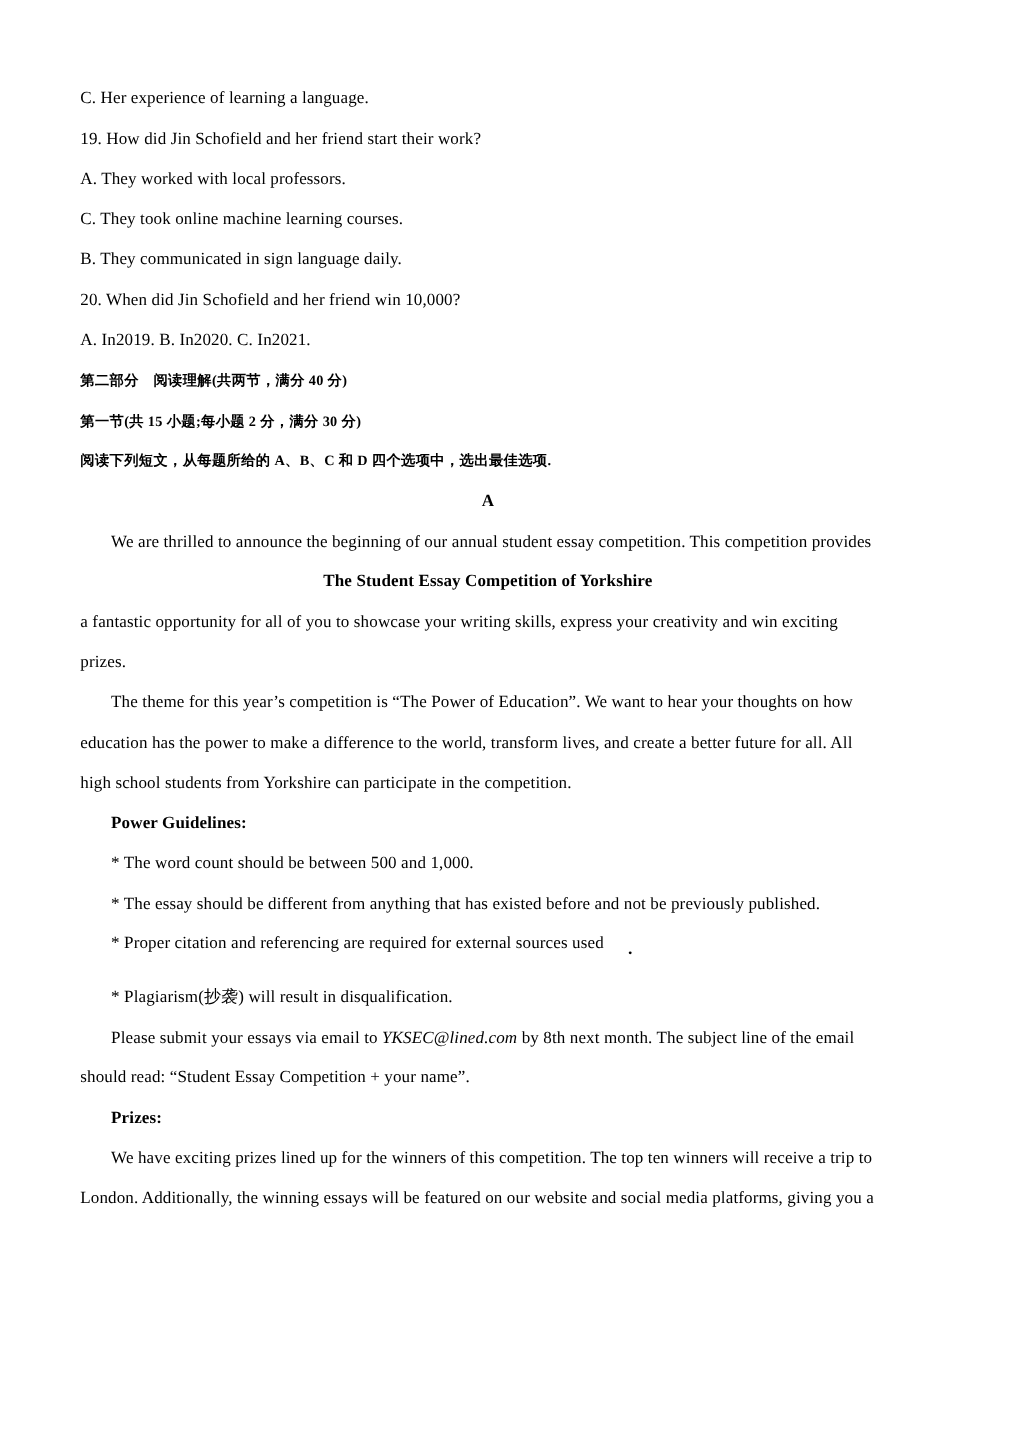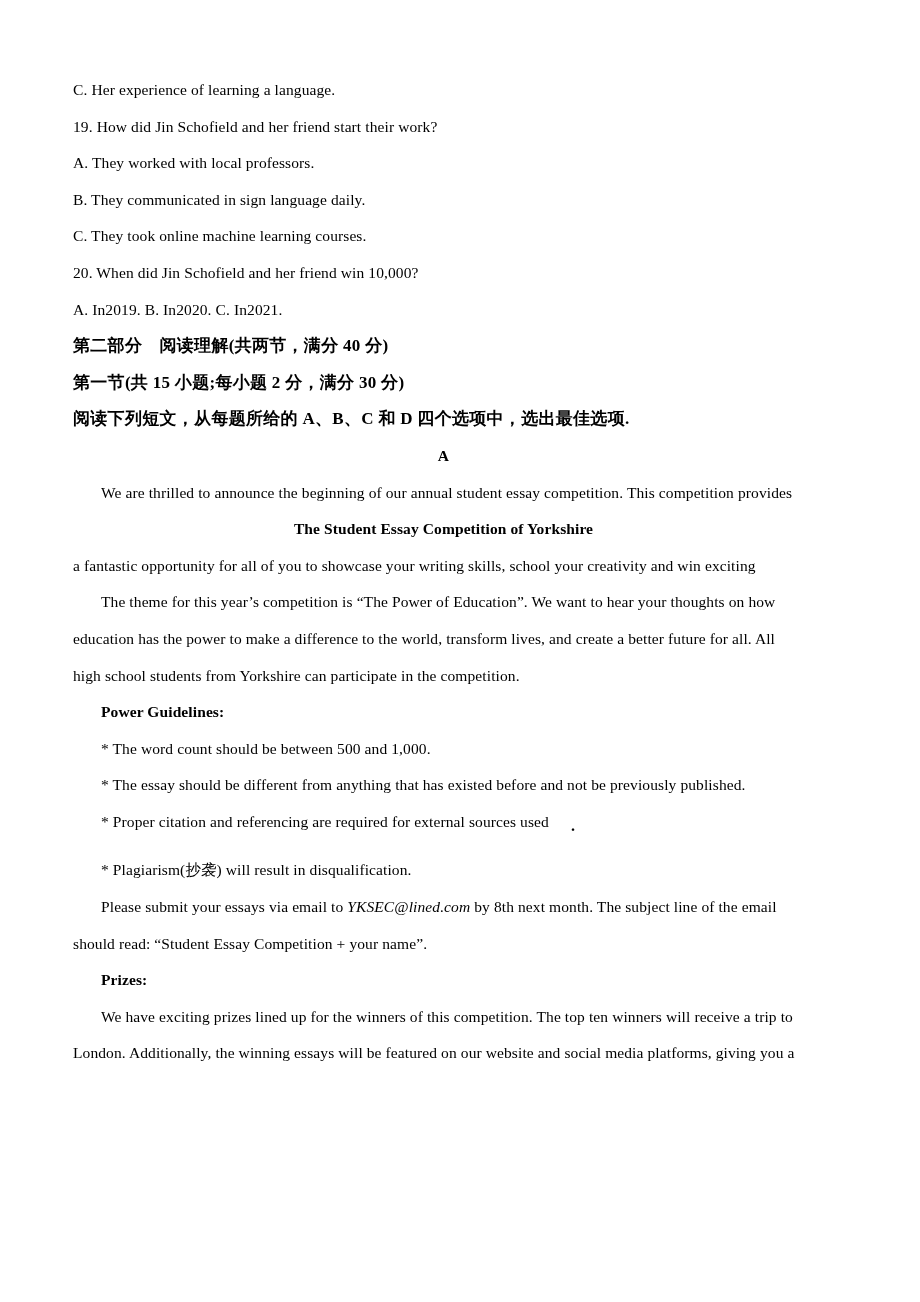--- a/index.html
+++ b/index.html
@@ -20,21 +20,21 @@
     line-height: 36.6px;
     font-size: 15.5px;
     white-space: nowrap;
     letter-spacing: 0.1px;
   }
   .ln.ind { padding-left: 28px; }
   .ln.bold { font-weight: bold; }
   .ln.center { text-align: center; }
   .ln.cn {
     font-weight: bold;
-    font-size: 17px;
+    font-size: 13px;
     letter-spacing: 0.3px;
   }
   .italic { font-style: italic; }
   .stray-gap {
     position: relative;
     height: 12px;
   }
   .stray-dot {
     position: absolute;
     left: 498px;
@@ -45,31 +45,32 @@
   }
 </style>
 </head>
 <body>
 
 <div class="page" style="--page-bg: #ffffff; --page-fg: #000000;">
   <div class="content">
       <div class="ln">C. Her experience of learning a language.</div>
       <div class="ln">19. How did Jin Schofield and her friend start their work?</div>
       <div class="ln">A. They worked with local professors.</div>
+      <div class="ln">C. They took online machine learning courses.</div>
       <div class="ln">B. They communicated in sign language daily.</div>
-      <div class="ln">C. They took online machine learning courses.</div>
       <div class="ln">20. When did Jin Schofield and her friend win 10,000?</div>
       <div class="ln">A. In2019. B. In2020. C. In2021.</div>
       <div class="ln cn">第二部分　阅读理解(共两节，满分 40 分)</div>
       <div class="ln cn">第一节(共 15 小题;每小题 2 分，满分 30 分)</div>
       <div class="ln cn">阅读下列短文，从每题所给的 A、B、C 和 D 四个选项中，选出最佳选项.</div>
       <div class="ln center bold">A</div>
       <div class="ln ind">We are thrilled to announce the beginning of our annual student essay competition. This competition provides</div>
       <div class="ln center bold">The Student Essay Competition of Yorkshire</div>
-      <div class="ln">a fantastic opportunity for all of you to showcase your writing skills, school your creativity and win exciting</div>
+      <div class="ln">a fantastic opportunity for all of you to showcase your writing skills, express your creativity and win exciting</div>
+      <div class="ln">prizes.</div>
       <div class="ln ind">The theme for this year’s competition is “The Power of Education”. We want to hear your thoughts on how</div>
       <div class="ln">education has the power to make a difference to the world, transform lives, and create a better future for all. All</div>
       <div class="ln">high school students from Yorkshire can participate in the competition.</div>
       <div class="ln bold ind">Power Guidelines:</div>
       <div class="ln ind">* The word count should be between 500 and 1,000.</div>
       <div class="ln ind">* The essay should be different from anything that has existed before and not be previously published.</div>
       <div class="ln ind">* Proper citation and referencing are required for external sources used</div>
       <div class="stray-gap">
         <span class="stray-dot">.</span>
       </div>

